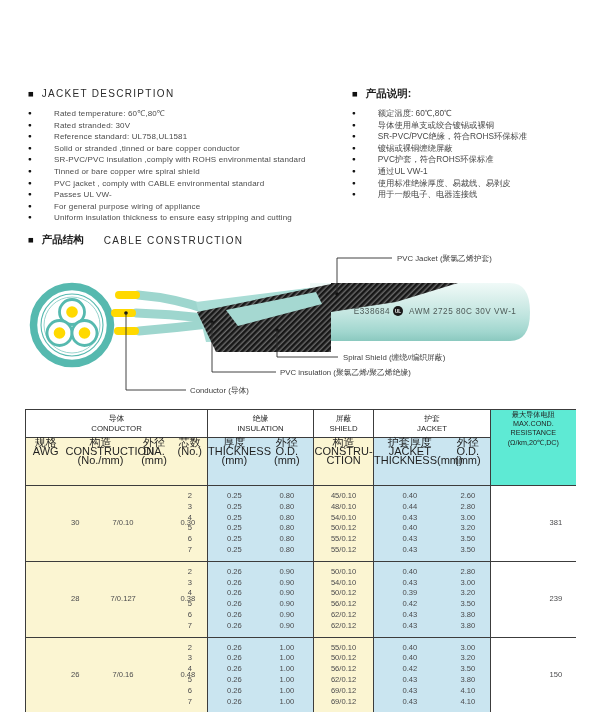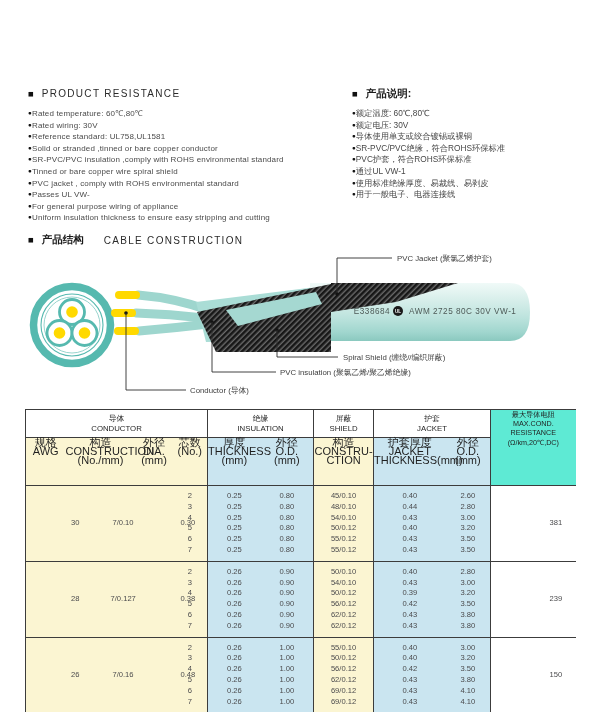--- a/index.html
+++ b/index.html
@@ -7,21 +7,21 @@
         font-family:"Liberation Sans",sans-serif;}
 
   
   .sec-h{position:absolute;display:flex;align-items:center;gap:8px;color:#1d1d1d;}
   .sq{font-size:9.5px;color:#111;line-height:1;}
   .sec-h .t-en{font-size:10px;letter-spacing:1.3px;color:#2a2a2a;}
   .sec-h .t-cn{font-size:10.5px;font-weight:700;color:#1a1a1a;}
 
   
   .desc-list{position:absolute;list-style:none;margin:0;padding:0;}
-  .desc-list li{display:flex;gap:0;white-space:nowrap;align-items:center;}
+  .desc-list li{display:flex;gap:22px;white-space:nowrap;align-items:center;}
   .dot{font-size:6.3px;color:#141414;position:relative;top:-1px;}
   .en-list{left:28px;top:108px;font-size:8px;line-height:11.6px;color:#4b4b4b;letter-spacing:0.15px;}
   .cn-list{left:352px;top:108px;font-size:8.3px;line-height:11.6px;color:#474747;}
 
   
   .diagram{position:absolute;left:0;top:248px;}
   .lbl{font-size:7.8px;fill:#3d3d3d;}
   .leader{stroke:#2e2e2e;stroke-width:0.9;fill:none;}
   .ldot{fill:#141414;}
 
@@ -44,56 +44,56 @@
   tbody tr.first td.r{padding-top:5px;}
   tbody tr.last td.r{padding-bottom:5px;}
 </style>
 </head>
 <body>
 
 <div class="page">
 
   <div class="sec-h" style="left:28px;top:88px;">
     <span class="sq">■</span>
-    <span class="t-en">PRODUCT RESISTANCE</span>
+    <span class="t-en">JACKET DESCRIPTION</span>
   </div>
 
   <div class="sec-h" style="left:352px;top:87px;">
     <span class="sq">■</span>
     <span class="t-cn">产品说明:</span>
   </div>
 
   <ul class="desc-list en-list">
       <li>
         <span class="dot">●</span>
         <span>Rated temperature: 60℃,80℃</span>
       </li>
       <li>
         <span class="dot">●</span>
-        <span>Rated wiring: 30V</span>
+        <span>Rated stranded: 30V</span>
       </li>
       <li>
         <span class="dot">●</span>
         <span>Reference standard: UL758,UL1581</span>
       </li>
       <li>
         <span class="dot">●</span>
         <span>Solid or stranded ,tinned or bare copper conductor</span>
       </li>
       <li>
         <span class="dot">●</span>
         <span>SR-PVC/PVC insulation ,comply with ROHS environmental standard</span>
       </li>
       <li>
         <span class="dot">●</span>
         <span>Tinned or bare copper wire spiral shield</span>
       </li>
       <li>
         <span class="dot">●</span>
-        <span>PVC jacket , comply with ROHS environmental standard</span>
+        <span>PVC jacket , comply with CABLE environmental standard</span>
       </li>
       <li>
         <span class="dot">●</span>
         <span>Passes UL VW-</span>
       </li>
       <li>
         <span class="dot">●</span>
         <span>For general purpose wiring of appliance</span>
       </li>
       <li>
@@ -101,29 +101,29 @@
         <span>Uniform insulation thickness to ensure easy stripping and cutting</span>
       </li>
     </ul>
   <ul class="desc-list cn-list">
       <li>
         <span class="dot">●</span>
         <span>额定温度: 60℃,80℃</span>
       </li>
       <li>
         <span class="dot">●</span>
-        <span>额定电压: 30V</span>
-      </li>
-      <li>
-        <span class="dot">●</span>
         <span>导体使用单支或绞合镀锡或裸铜</span>
       </li>
       <li>
         <span class="dot">●</span>
         <span>SR-PVC/PVC绝缘，符合ROHS环保标准</span>
+      </li>
+      <li>
+        <span class="dot">●</span>
+        <span>镀锡或裸铜缠绕屏蔽</span>
       </li>
       <li>
         <span class="dot">●</span>
         <span>PVC护套，符合ROHS环保标准</span>
       </li>
       <li>
         <span class="dot">●</span>
         <span>通过UL VW-1</span>
       </li>
       <li>

